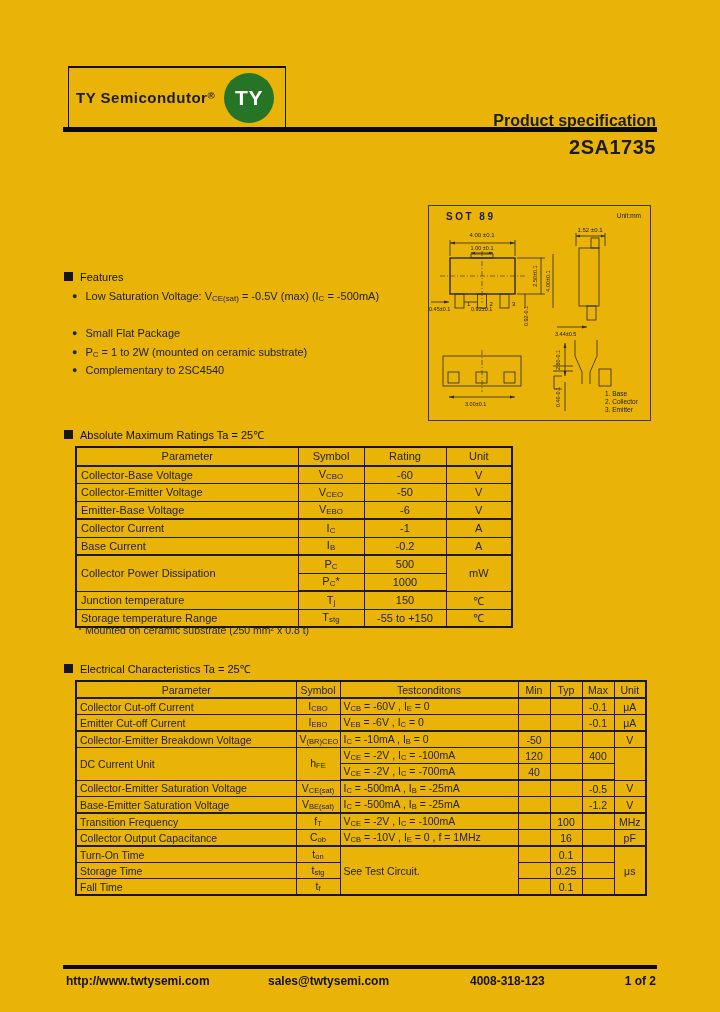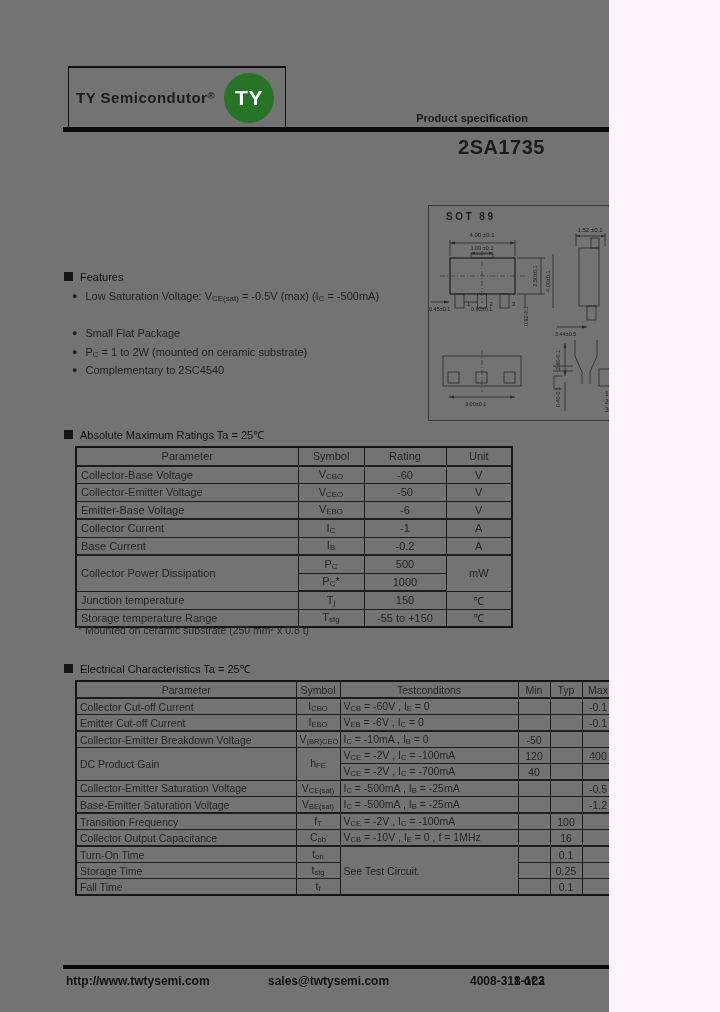--- a/index.html
+++ b/index.html
@@ -1,30 +1,30 @@
 <!DOCTYPE html>
 <html><head>
 <meta charset="utf-8">
 <style>
   html,body{margin:0;padding:0;}
   body{background:#fbf6fb;}
-  .page{position:relative;width:609px;height:1012px;background:#737373;
+  .page{position:relative;width:720px;height:1012px;background:#eab308;
         font-family:"Liberation Sans",sans-serif;color:#1c1c1c;overflow:hidden;}
   sub{font-size:0.72em;vertical-align:-0.18em;}
   sup{font-size:0.65em;vertical-align:0.45em;}
 
   
   .logo-box{position:absolute;left:68px;top:66px;width:216px;height:62px;
             border:solid #111;border-width:2px 1px;background:transparent;}
   .brand{position:absolute;left:7px;top:21px;font-size:15px;font-weight:bold;
          letter-spacing:0.5px;white-space:nowrap;}
   .badge{position:absolute;left:155px;top:5px;width:50px;height:50px;border-radius:50%;
          background:#267426;color:#fff;display:flex;align-items:center;justify-content:center;
          font-size:21px;font-weight:bold;letter-spacing:0.5px;}
-  .prod-spec{position:absolute;right:81px;top:112px;font-size:11px;font-weight:bold;}
+  .prod-spec{position:absolute;right:64px;top:112px;font-size:16px;font-weight:bold;}
   .rule{position:absolute;left:63px;top:127px;width:594px;height:5px;background:#0a0a0a;}
   .part-no{position:absolute;right:64px;top:136px;font-size:20px;font-weight:bold;letter-spacing:0.5px;}
 
   
   .pkg-box{position:absolute;left:428px;top:205px;width:221px;height:214px;border:1px solid #3a3a3a;}
   .pkg-box svg{display:block;}
   .pkg-box text{fill:#1c1c1c;font-family:"Liberation Sans",sans-serif;}
   .pkg-box .ln{stroke:#2a2a2a;stroke-width:0.8;fill:none;}
   .pkg-box .thick{stroke-width:1.4;}
   .pkg-box .cl{stroke:#2a2a2a;stroke-width:0.6;fill:none;stroke-dasharray:5 2 1 2;}
@@ -280,21 +280,21 @@
     <tr>
           <td class="p">Collector-Emitter Breakdown Voltage</td>
           <td class="c">V<sub>(BR)CEO</sub></td>
           <td class="p">I<sub>C</sub> = -10mA , I<sub>B</sub> = 0</td>
           <td class="c">-50</td>
           <td class="c"></td>
           <td class="c"></td>
           <td class="c">V</td>
         </tr>
     <tr>
-          <td class="p" rowspan="2">DC Product Gain</td>
+          <td class="p" rowspan="2">DC Current Unit</td>
           <td class="c" rowspan="2">h<sub>FE</sub></td>
           <td class="p">V<sub>CE</sub> = -2V , I<sub>C</sub> = -100mA</td>
           <td class="c">120</td>
           <td class="c"></td>
           <td class="c">400</td>
           <td class="c" rowspan="2"></td>
         </tr>
     <tr class="sep">
           <td class="p">V<sub>CE</sub> = -2V , I<sub>C</sub> = -700mA</td>
           <td class="c">40</td>

